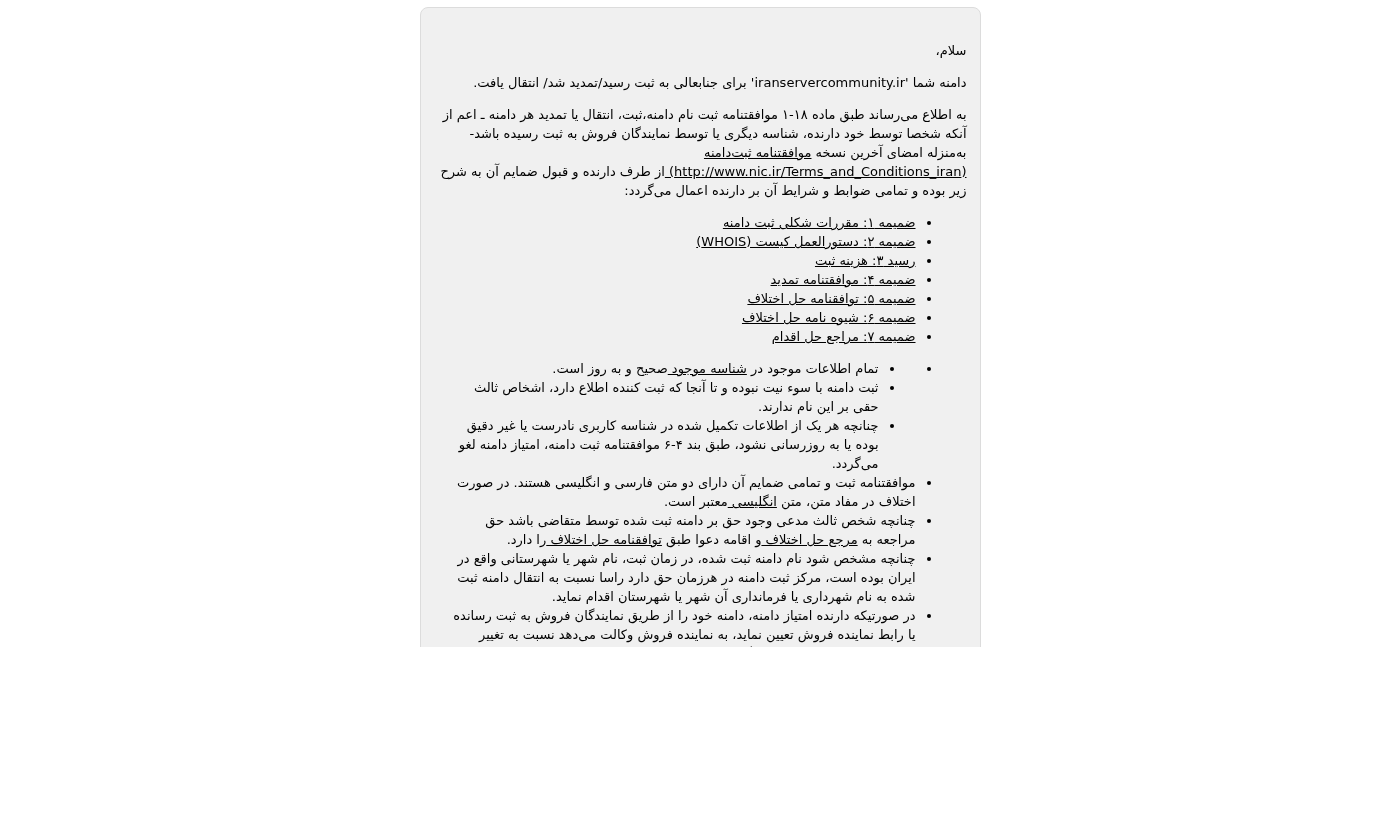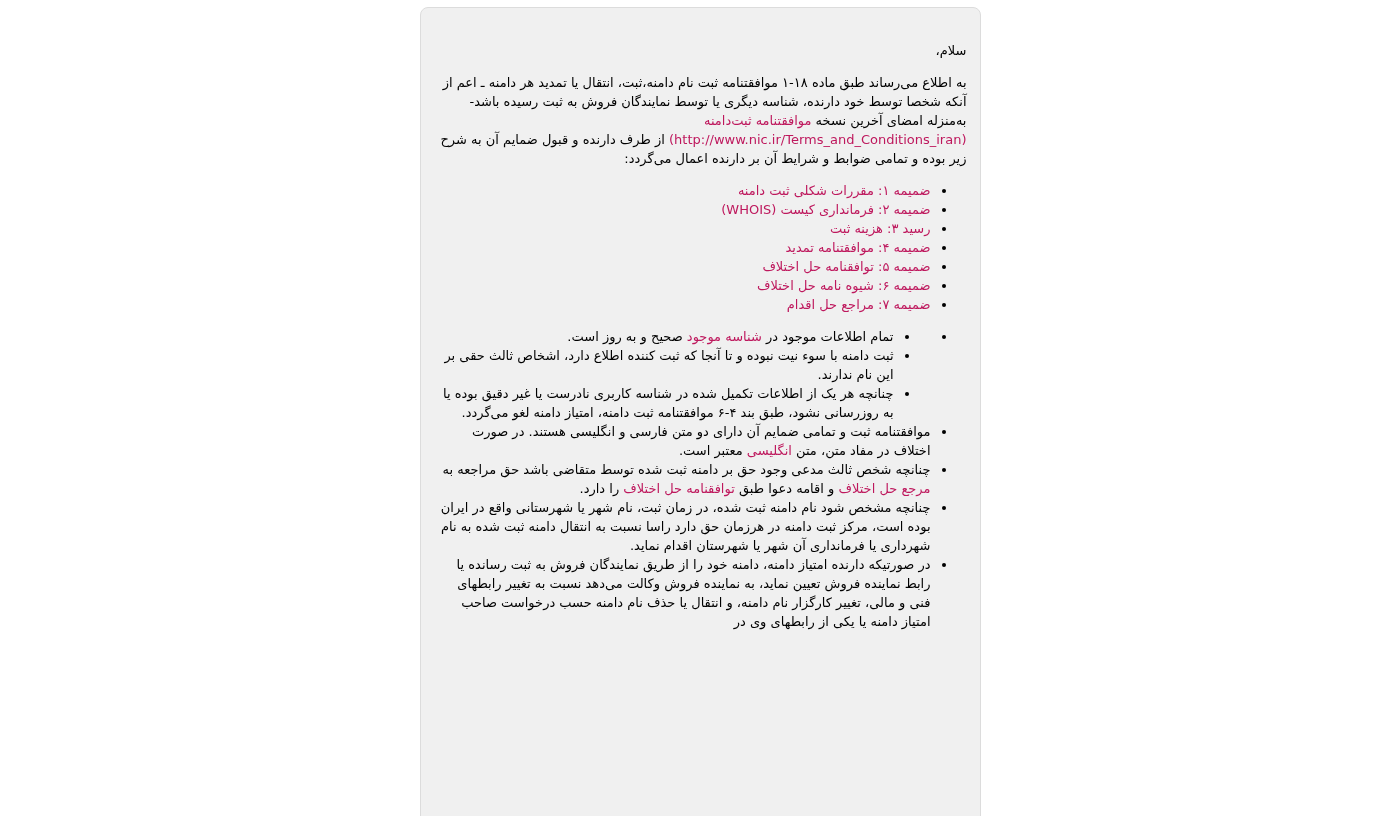--- a/index.html
+++ b/index.html
@@ -4,51 +4,52 @@
 <style>
   * { box-sizing: border-box; }
   html, body {
     margin: 0; padding: 0;
     width: 1400px; height: 816px;
     overflow: hidden;
     background: #ffffff;
     font-family: "DejaVu Sans", sans-serif;
   }
   .viewport {
-    width: 1400px; height: 816px;
+    width: 1400px; height: 647px;
     overflow: hidden;
   }
   .card {
     width: 561px;
     margin: 7px auto 0;
     min-height: 1200px;
     background: #f0f0f0;
     border: 1px solid #dcdcdc;
     border-radius: 8px;
     padding: 20px 13px 20px 13px;
     direction: rtl;
     text-align: right;
     color: #000000;
     font-size: 13px;
     line-height: 19px;
   }
   .card p { margin: 13px 0; }
   .card ul {
-    margin: 13px 0;
+    margin: 13px 15px;
     padding: 0 36px 0 0;
     list-style: disc;
   }
   .card ul ul {
     margin: 0;
     padding: 0 37px 0 0;
     list-style: disc;
   }
   .card li { line-height: 19px; }
   a.lnk {
-    color: #be185d;
+    color: #000000;
+    text-decoration: underline;
     cursor: pointer;
   }
   .redacted { white-space: nowrap; }
   .redact {
     display: inline-block;
     filter: blur(3px);
     opacity: 0.8;
     letter-spacing: 1px;
   }
   .redact.rg { color: #8f8f8f; }
@@ -56,26 +57,27 @@
 </style>
 </head>
 <body>
 
 <div class="viewport">
   <div class="card">
 
     <p>سلام،</p>
 
 
+    <p>دامنه شما 'iranservercommunity.ir' برای جنابعالی به ثبت رسید/تمدید شد/ انتقال یافت.</p>
 
     <p><span>به اطلاع می‌رساند طبق ماده ۱۸-۱ موافقتنامه ثبت نام دامنه،ثبت، انتقال یا تمدید هر دامنه ـ اعم از آنکه شخصا توسط خود دارنده، شناسه دیگری یا توسط نمایندگان فروش به ثبت رسیده باشد- به‌منزله امضای آخرین نسخه </span><a class="lnk">موافقتنامه ثبت‌دامنه (http://www.nic.ir/Terms_and_Conditions_iran) </a><span>از طرف دارنده و قبول ضمایم آن به شرح زیر بوده و تمامی ضوابط و شرایط آن بر دارنده اعمال می‌گردد:</span></p>
 
     <ul>
       <li><a class="lnk">ضمیمه ۱: مقررات شکلی ثبت دامنه</a></li>
-      <li><a class="lnk">ضمیمه ۲: فرمانداری کیست (WHOIS)</a></li>
+      <li><a class="lnk">ضمیمه ۲: دستورالعمل کیست (WHOIS)</a></li>
       <li><a class="lnk">رسید ۳: هزینه ثبت</a></li>
       <li><a class="lnk">ضمیمه ۴: موافقتنامه تمدید</a></li>
       <li><a class="lnk">ضمیمه ۵: توافقنامه حل اختلاف</a></li>
       <li><a class="lnk">ضمیمه ۶: شیوه نامه حل اختلاف</a></li>
       <li><a class="lnk">ضمیمه ۷: مراجع حل اقدام</a></li>
     </ul>
 
     <ul>
       <li>
         <ul>

